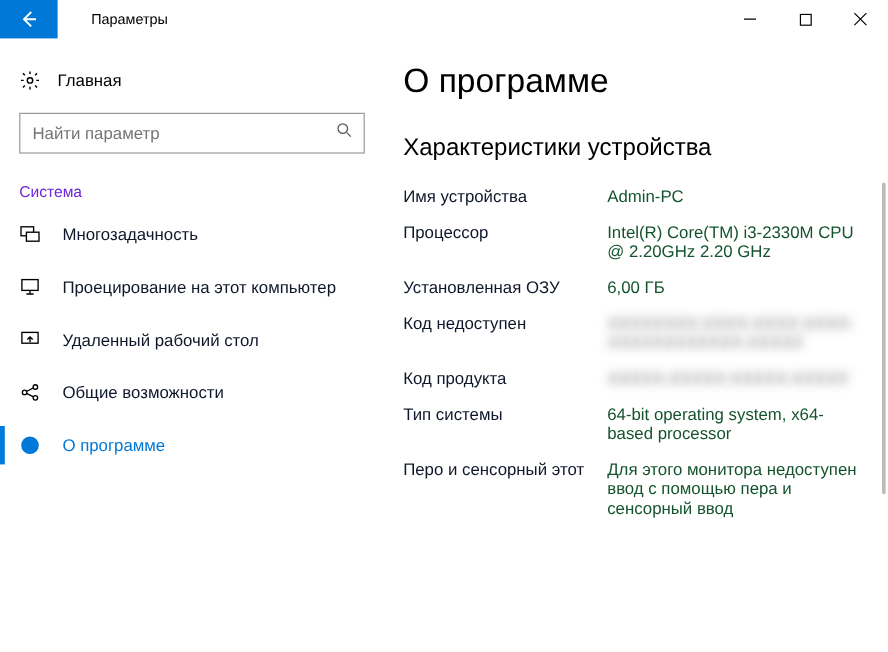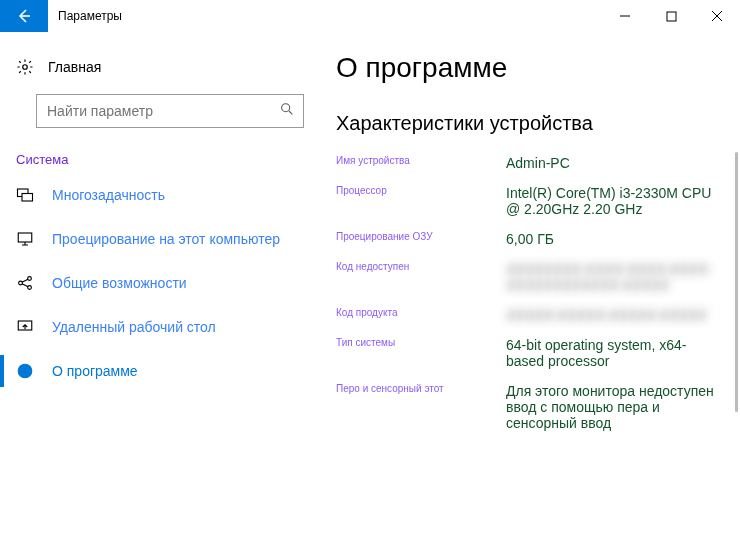--- a/index.html
+++ b/index.html
@@ -1,57 +1,57 @@
 <!DOCTYPE html>
 <html><head>
 <meta charset="utf-8">
 <style>
   * { margin: 0; padding: 0; box-sizing: border-box; font-family: "Segoe UI", Tahoma, sans-serif; }
   body { background: #fff; width: 740px; height: 543px; overflow: hidden; position: relative; }
 
   
   .titlebar { display: flex; align-items: stretch; height: 32px; }
   .back-btn { width: 48px; background: #0078d7; display: flex; align-items: center; justify-content: center; cursor: pointer; }
-  .title-text { flex: 0 0 auto; display: flex; align-items: center; padding: 0 10px; font-size: 12px; color: #000; }
+  .title-text { flex: 0 0 auto; display: flex; align-items: center; padding: 0 28px; font-size: 12px; color: #000; }
   .title-spacer { flex: 1; }
   .win-btns { display: flex; }
   .win-btn { width: 46px; display: flex; align-items: center; justify-content: center; cursor: pointer; }
   .win-btn svg { display:block; }
 
   
   .main { display: flex; height: calc(543px - 32px); }
 
   
   .sidebar { width: 320px; padding: 16px 0 0 0; }
   .home-row { display:flex; align-items:center; height:38px; padding: 0 16px; cursor:pointer; }
   .home-row .icon-slot { width:24px; display:flex; justify-content:flex-start; }
   .home-row .label { font-size:14px; margin-left:8px; }
 
   .search-wrap { padding: 8px 16px 0 16px; }
-  .search-box { position:relative; border:1px solid #999; height:34px; display:flex; align-items:center;margin-left:20px; }
+  .search-box { position:relative; border:1px solid #999; height:34px; display:flex; align-items:center; }
   .search-box input { border:none; outline:none; font-size:14px; padding: 0 36px 0 10px; width:100%; height:100%; background:transparent; }
   .search-box .sicon { position:absolute; right:8px; top:50%; transform:translateY(-50%); }
 
   .section-label { font-size:13px; color:#6d28d9; padding: 24px 16px 6px 16px; }
 
   .nav-list { }
   .nav-item { display:flex; align-items:center; height:44px; padding:0 16px; cursor:pointer; position:relative; }
   .nav-item .icon-slot { width:24px; display:flex; justify-content:flex-start; align-items:center; }
-  .nav-item .label { font-size:14px; margin-left:12px; color:#3b82f6; }
+  .nav-item .label { font-size:14px; margin-left:12px; color:#0f172a; }
   .nav-item.active::before { content:""; position:absolute; left:0; top:6px; bottom:6px; width:4px; background:#0078d7; }
   .nav-item.active .label { color:#0078d7; }
   .nav-item.active .icon-slot svg { stroke:#0078d7; fill:#0078d7; }
 
   
   .content { flex:1; padding: 20px 24px 0 16px; overflow:hidden; position:relative; }
   .page-title { font-size:28px; font-weight:400; margin-bottom:28px; }
   .subhead { font-size:20px; font-weight:400; margin-bottom:20px; }
 
   .spec-row { display:flex; margin-bottom:14px; }
-  .spec-label { width:170px; font-size:10px; color:#8b5cf6; }
+  .spec-label { width:170px; font-size:14px; color:#0f172a; }
   .spec-value { flex:1; font-size:14px; color:#14532d; }
   .spec-value.redacted { color:transparent; text-shadow: 0 0 8px rgba(100,100,100,0.85); user-select:none;font-style:italic; }
 
   
   .scroll-hint { position:absolute; right:2px; top:120px; width:3px; height:260px; background:#bbb; border-radius:2px; }
 </style>
 </head>
 <body>
 
 <div class="titlebar">
@@ -127,39 +127,39 @@
               <rect x="3" y="4" width="18" height="12"></rect>
               <path d="M8 20h8M12 16v4"></path>
             </svg>
         </span>
         <span class="label">Проецирование на этот компьютер</span>
       </div>
 
       <div class="nav-item">
         <span class="icon-slot">
           <svg width="18" height="18" viewBox="0 0 24 24" fill="none" stroke="#000" stroke-width="1.5">
+              <rect x="3" y="4" width="18" height="12"></rect>
+              <path d="M9 12l3-3 3 3M12 9v6"></path>
+            </svg>
+        </span>
+        <span class="label">Удаленный рабочий стол</span>
+      </div>
+
+      <div class="nav-item">
+        <span class="icon-slot">
+          <svg width="18" height="18" viewBox="0 0 24 24" fill="none" stroke="#000" stroke-width="1.5">
               <circle cx="6" cy="12" r="2.5"></circle>
               <circle cx="18" cy="6" r="2.5"></circle>
               <circle cx="18" cy="18" r="2.5"></circle>
               <path d="M8 11l8-4M8 13l8 4"></path>
             </svg>
         </span>
         <span class="label">Общие возможности</span>
       </div>
 
-      <div class="nav-item">
-        <span class="icon-slot">
-          <svg width="18" height="18" viewBox="0 0 24 24" fill="none" stroke="#000" stroke-width="1.5">
-              <rect x="3" y="4" width="18" height="12"></rect>
-              <path d="M9 12l3-3 3 3M12 9v6"></path>
-            </svg>
-        </span>
-        <span class="label">Удаленный рабочий стол</span>
-      </div>
-
       <div class="nav-item active">
         <span class="icon-slot">
           <svg width="18" height="18" viewBox="0 0 24 24" fill="none" stroke="#0078d7" stroke-width="1.6">
               <circle cx="12" cy="12" r="9"></circle>
               <path d="M12 8h.01M12 11v5"></path>
             </svg>
         </span>
         <span class="label">О программе</span>
       </div>
 
@@ -174,21 +174,21 @@
       <div class="spec-label">Имя устройства</div>
       <div class="spec-value">Admin-PC</div>
     </div>
 
     <div class="spec-row">
       <div class="spec-label">Процессор</div>
       <div class="spec-value">Intel(R) Core(TM) i3-2330M CPU @ 2.20GHz 2.20 GHz</div>
     </div>
 
     <div class="spec-row">
-      <div class="spec-label">Проецирование ОЗУ</div>
+      <div class="spec-label">Установленная ОЗУ</div>
       <div class="spec-value">6,00 ГБ</div>
     </div>
 
     <div class="spec-row">
       <div class="spec-label">Код недоступен</div>
       <div class="spec-value redacted">XXXXXXXX-XXXX-XXXX-XXXX-XXXXXXXXXXXX-XXXXX</div>
     </div>
 
     <div class="spec-row">
       <div class="spec-label">Код продукта</div>

